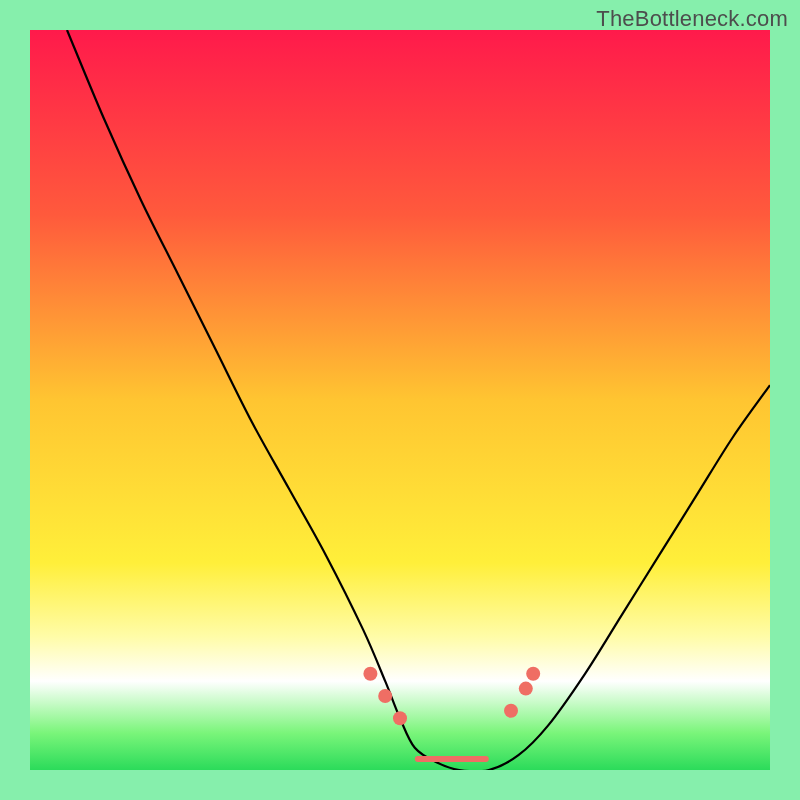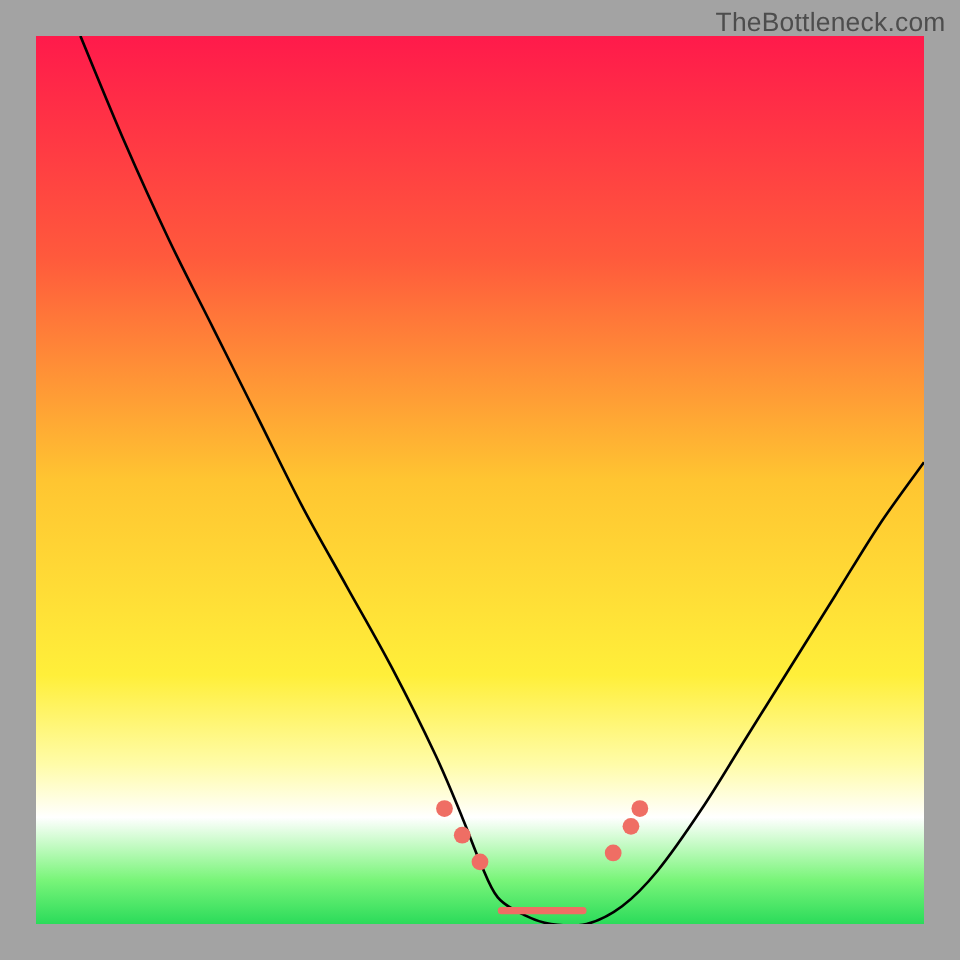--- a/index.html
+++ b/index.html
@@ -7,21 +7,21 @@
     padding: 0;
     width: 800px;
     height: 800px;
     overflow: hidden;
     background: #000;
     font-family: Arial, Helvetica, sans-serif;
   }
   .frame {
     position: absolute;
     inset: 0;
-    background: #a3a3a3;
+    background: #86efac;
     text-align: right;
   }
   .plot-area {
     position: absolute;
     
     left: 30px;
     top: 30px;
     width: 740px;
     height: 740px;
     overflow: hidden;

